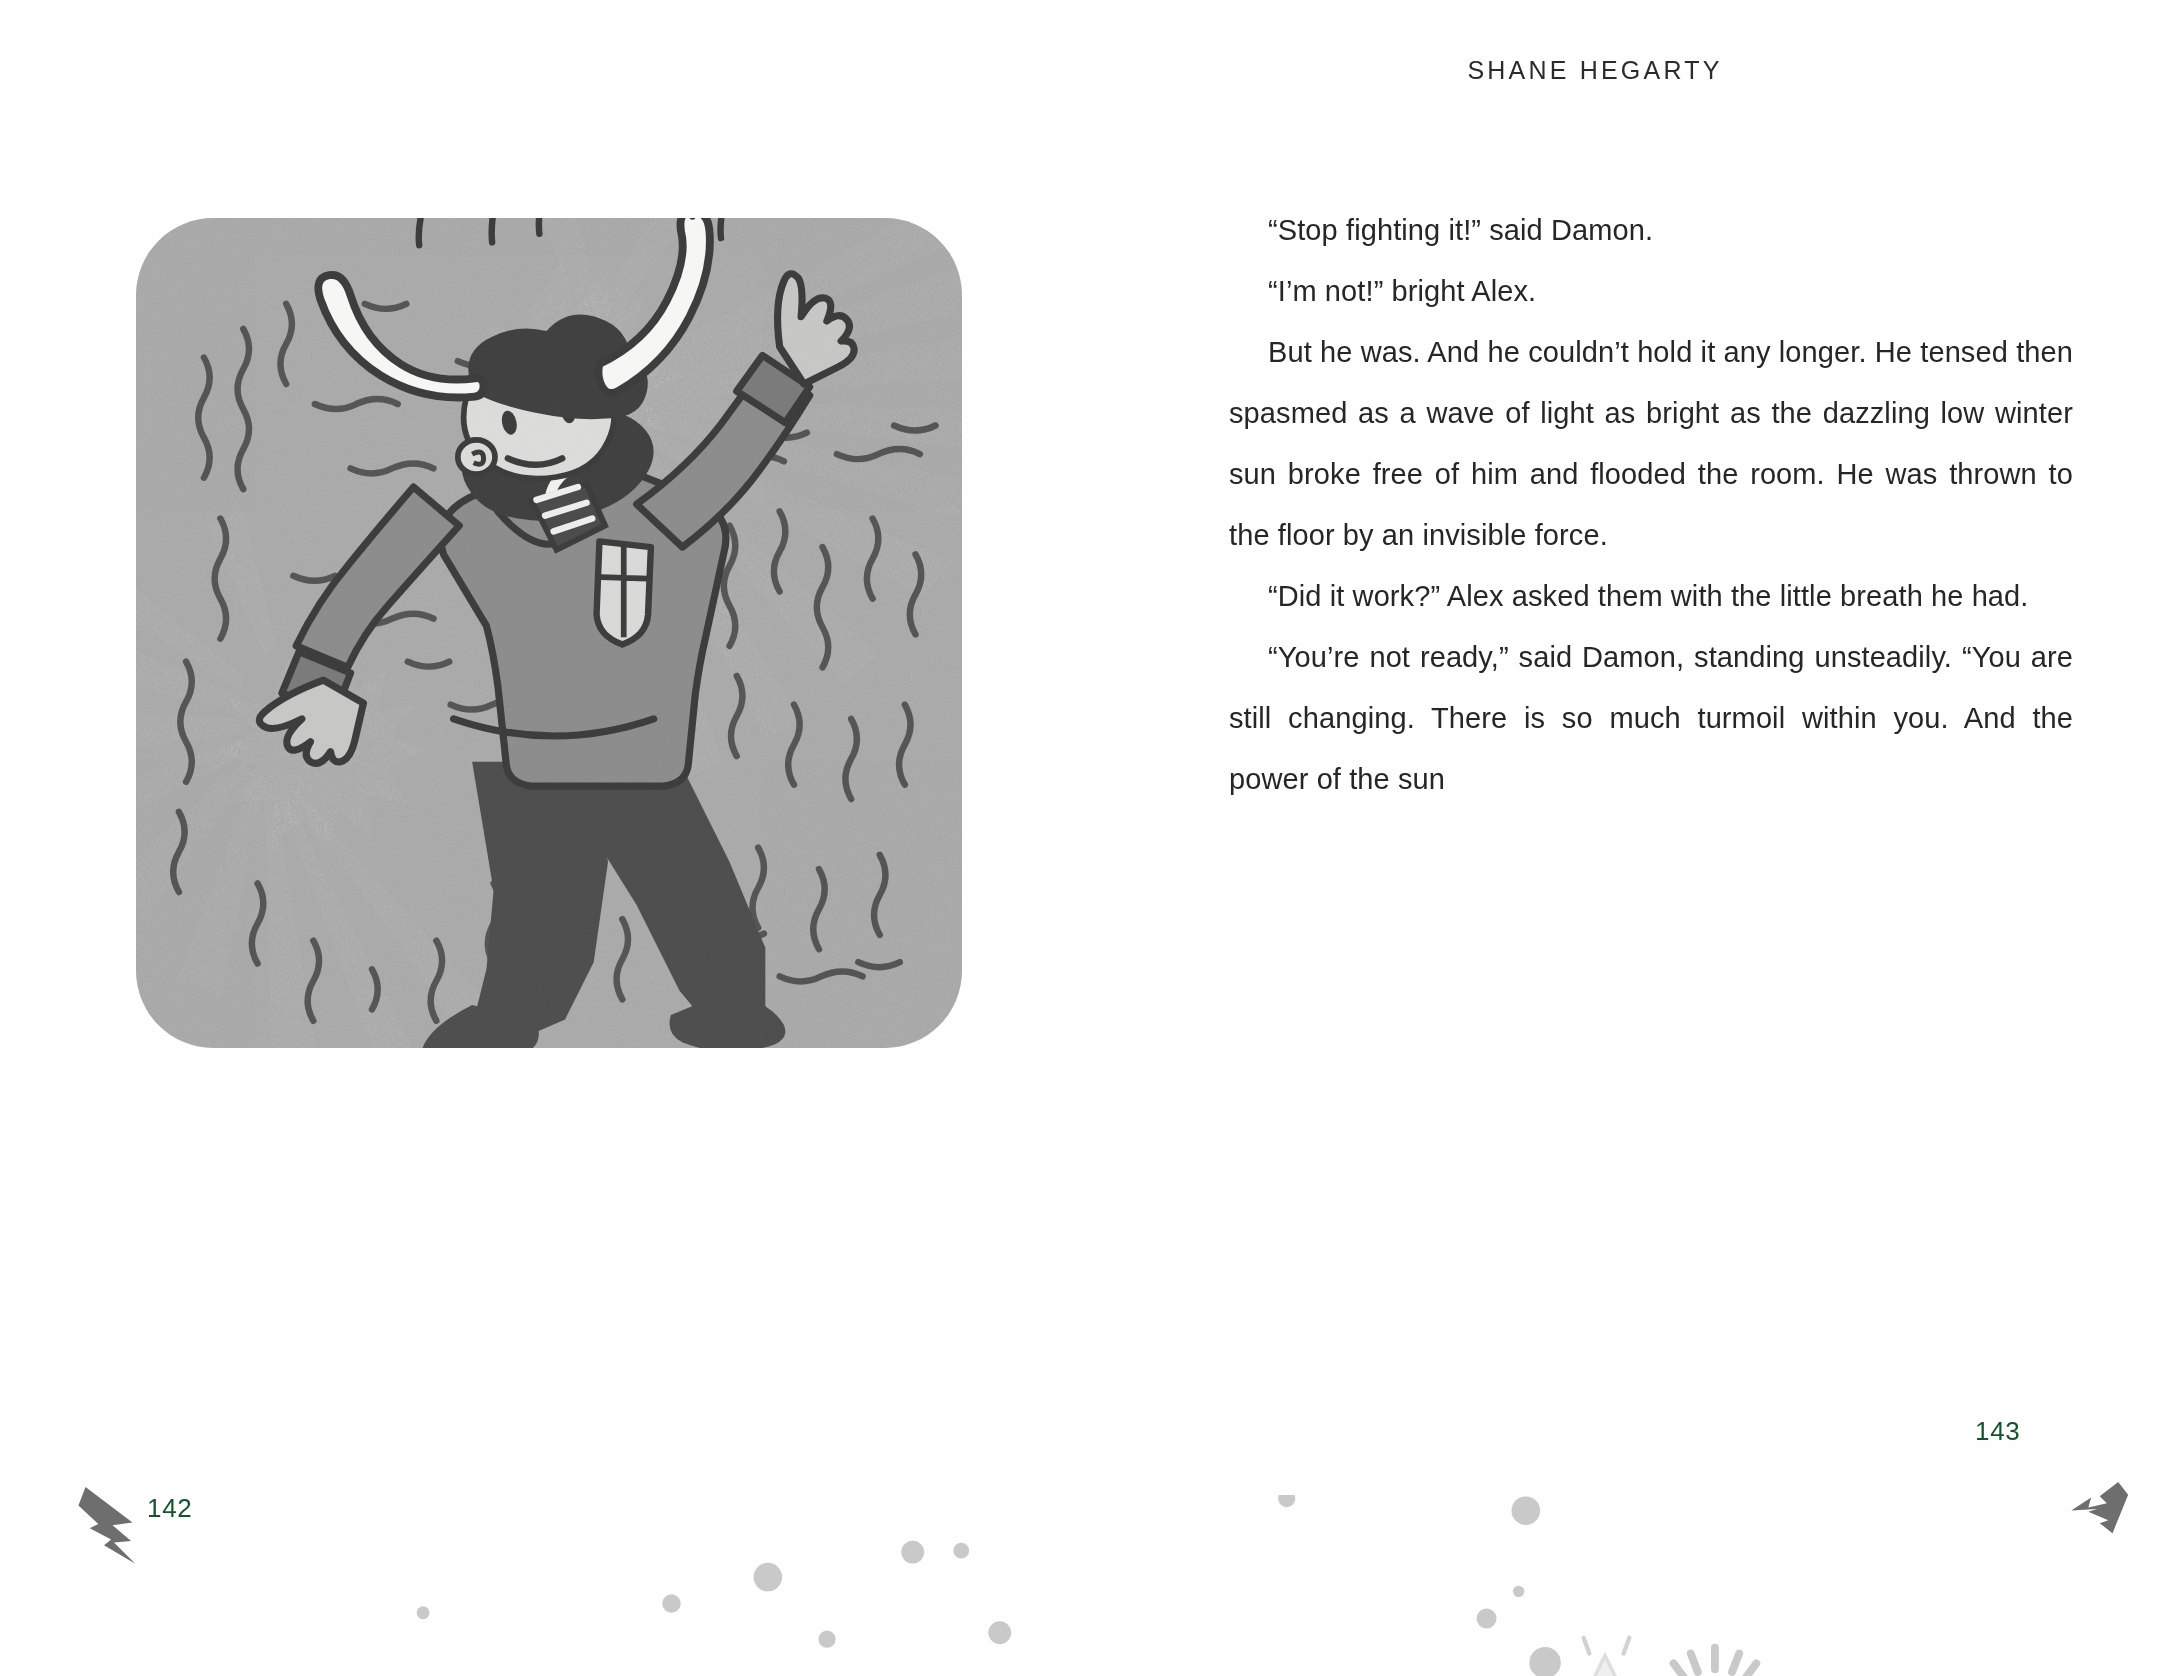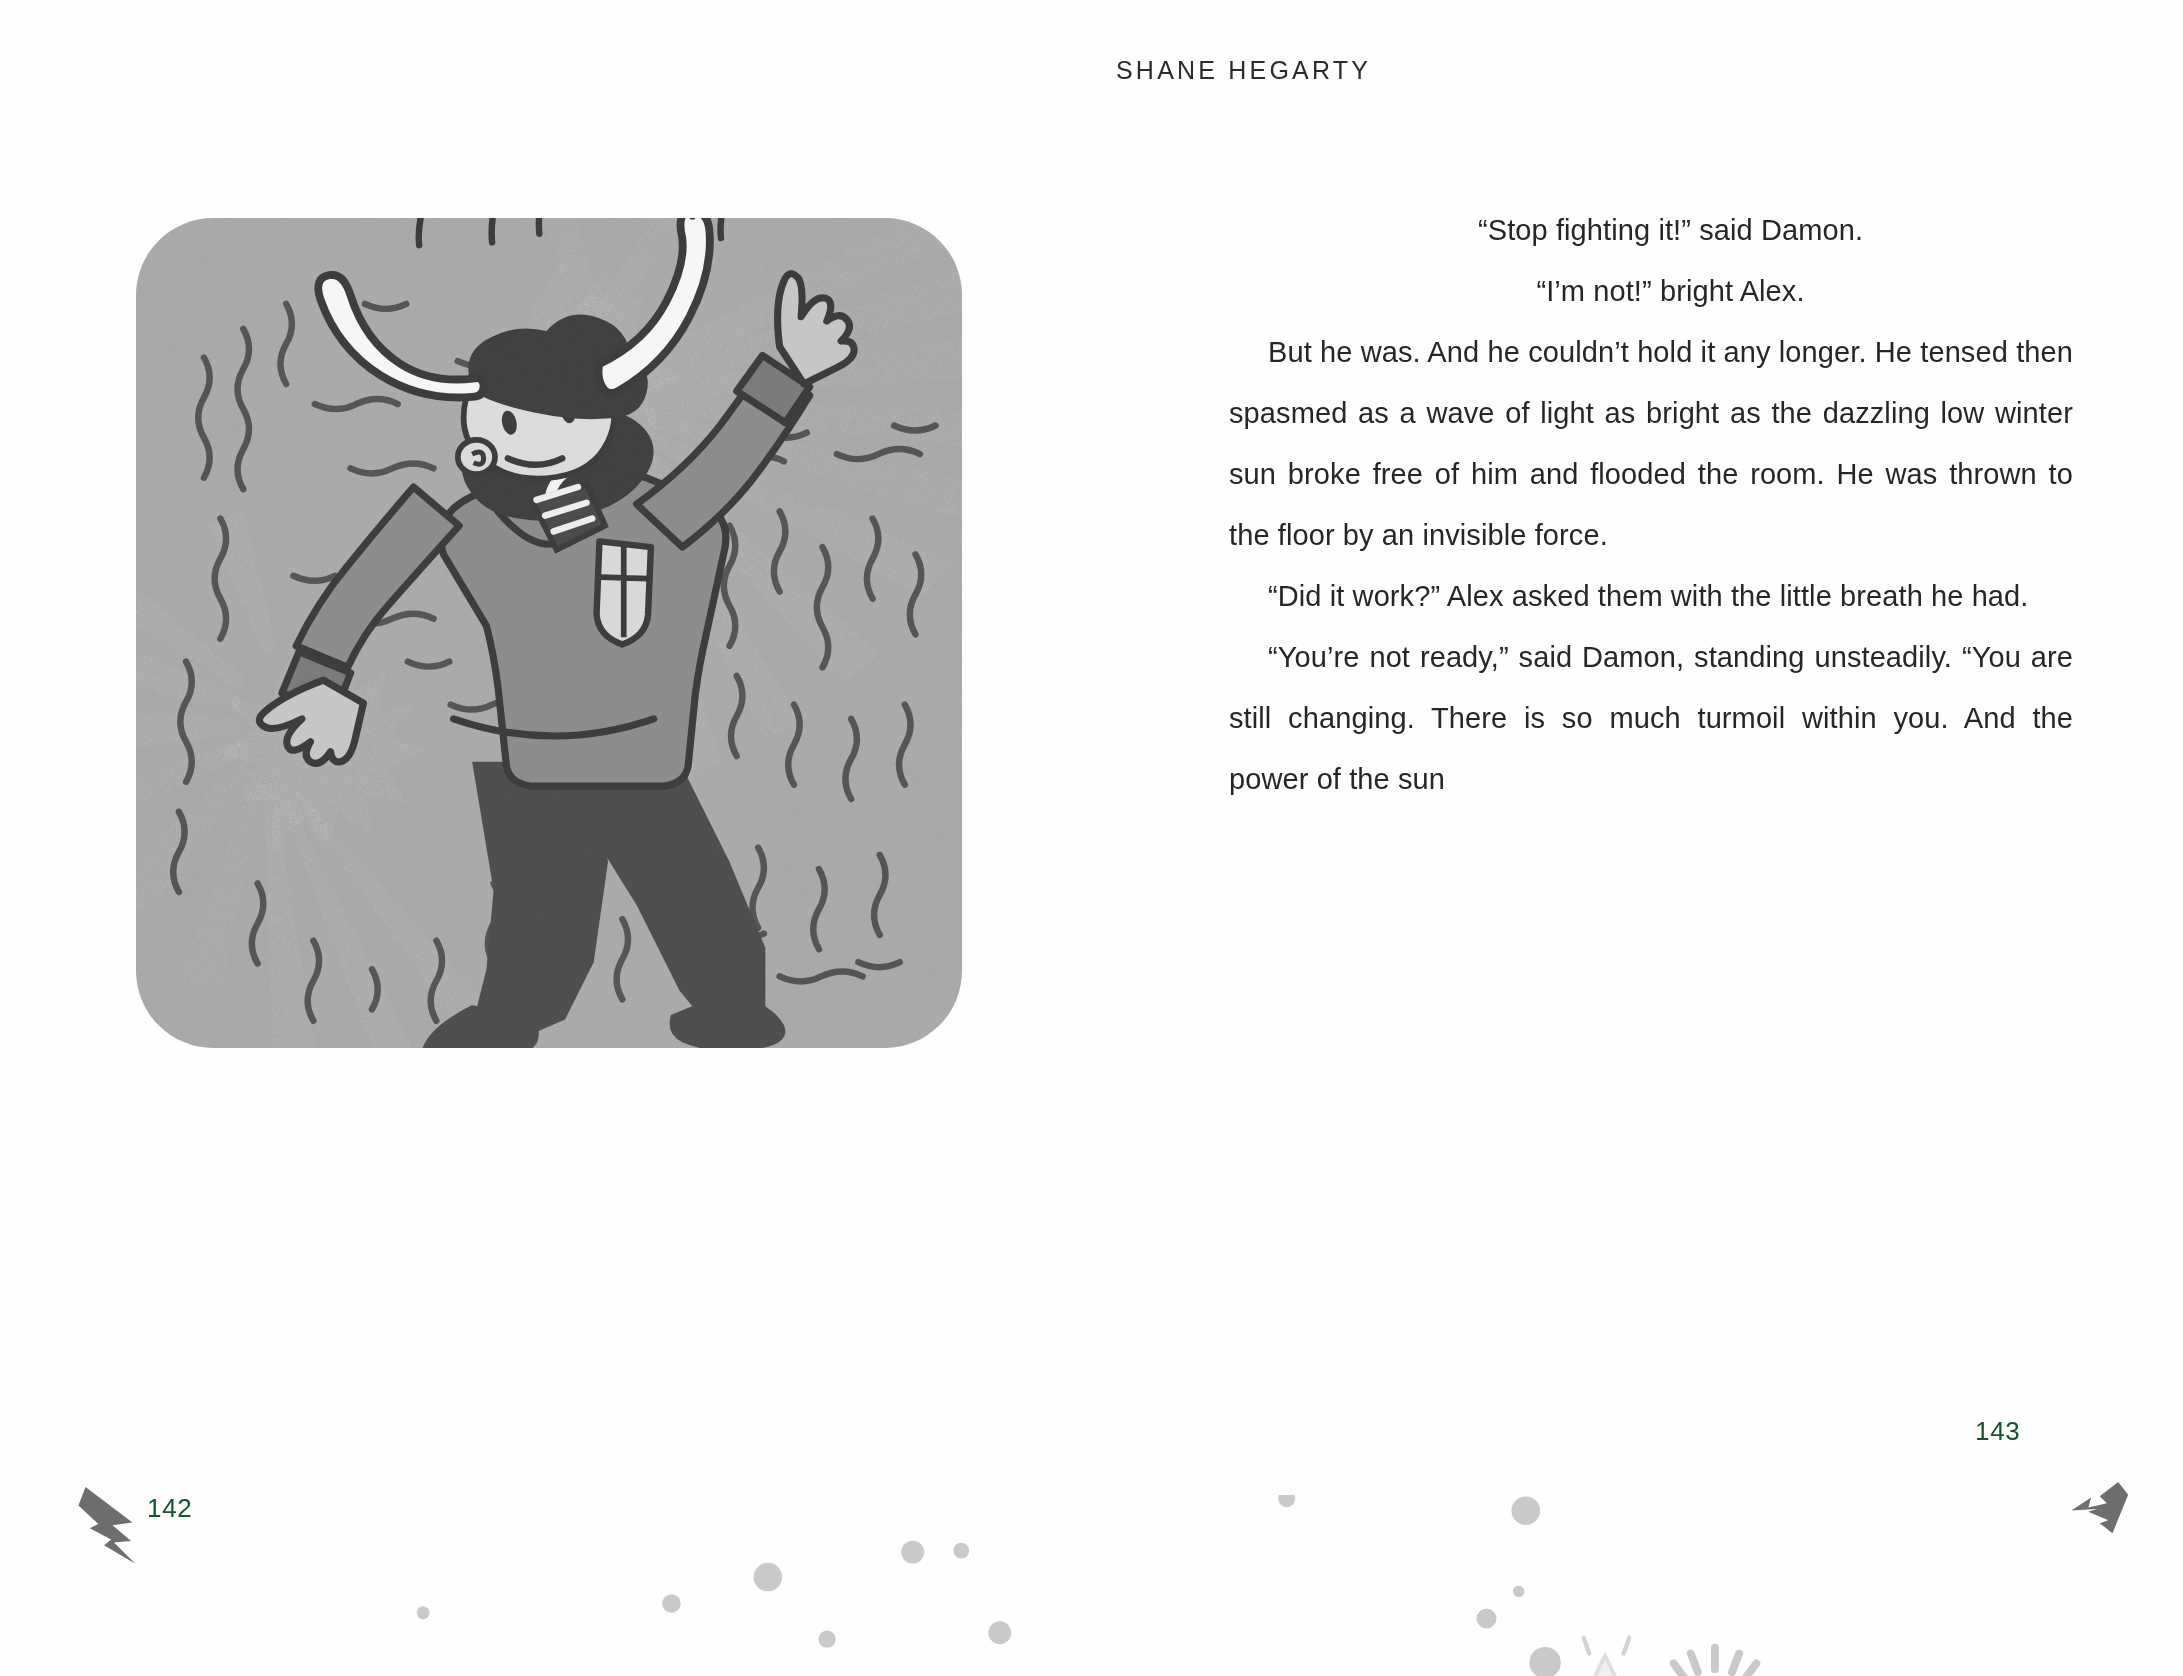--- a/index.html
+++ b/index.html
@@ -21,21 +21,21 @@
     inset: 0;
     background: #fefefe;
   }
 
   
   .running-head {
     position: absolute;
     top: 56px;
     left: 1116px;
     width: 958px;
-    text-align: left;
+    text-align: center;
     font-size: 25px;
     letter-spacing: 3.2px;
     color: #2b2b2b;
     font-weight: 400;
   }
 
   
   .col {
     position: absolute;
     font-size: 29px;
@@ -56,21 +56,21 @@
     top: 200px;
     width: 844px;
   }
   .col p {
     margin: 0;
   }
   .col p.ind {
     text-indent: 39px;
   }
   .col p.last {
-    text-align: center;
+    text-align: left;
   }
 
   
   .illo-wrap {
     position: absolute;
     left: 136px;
     top: 218px;
     width: 826px;
     height: 830px;
   }

